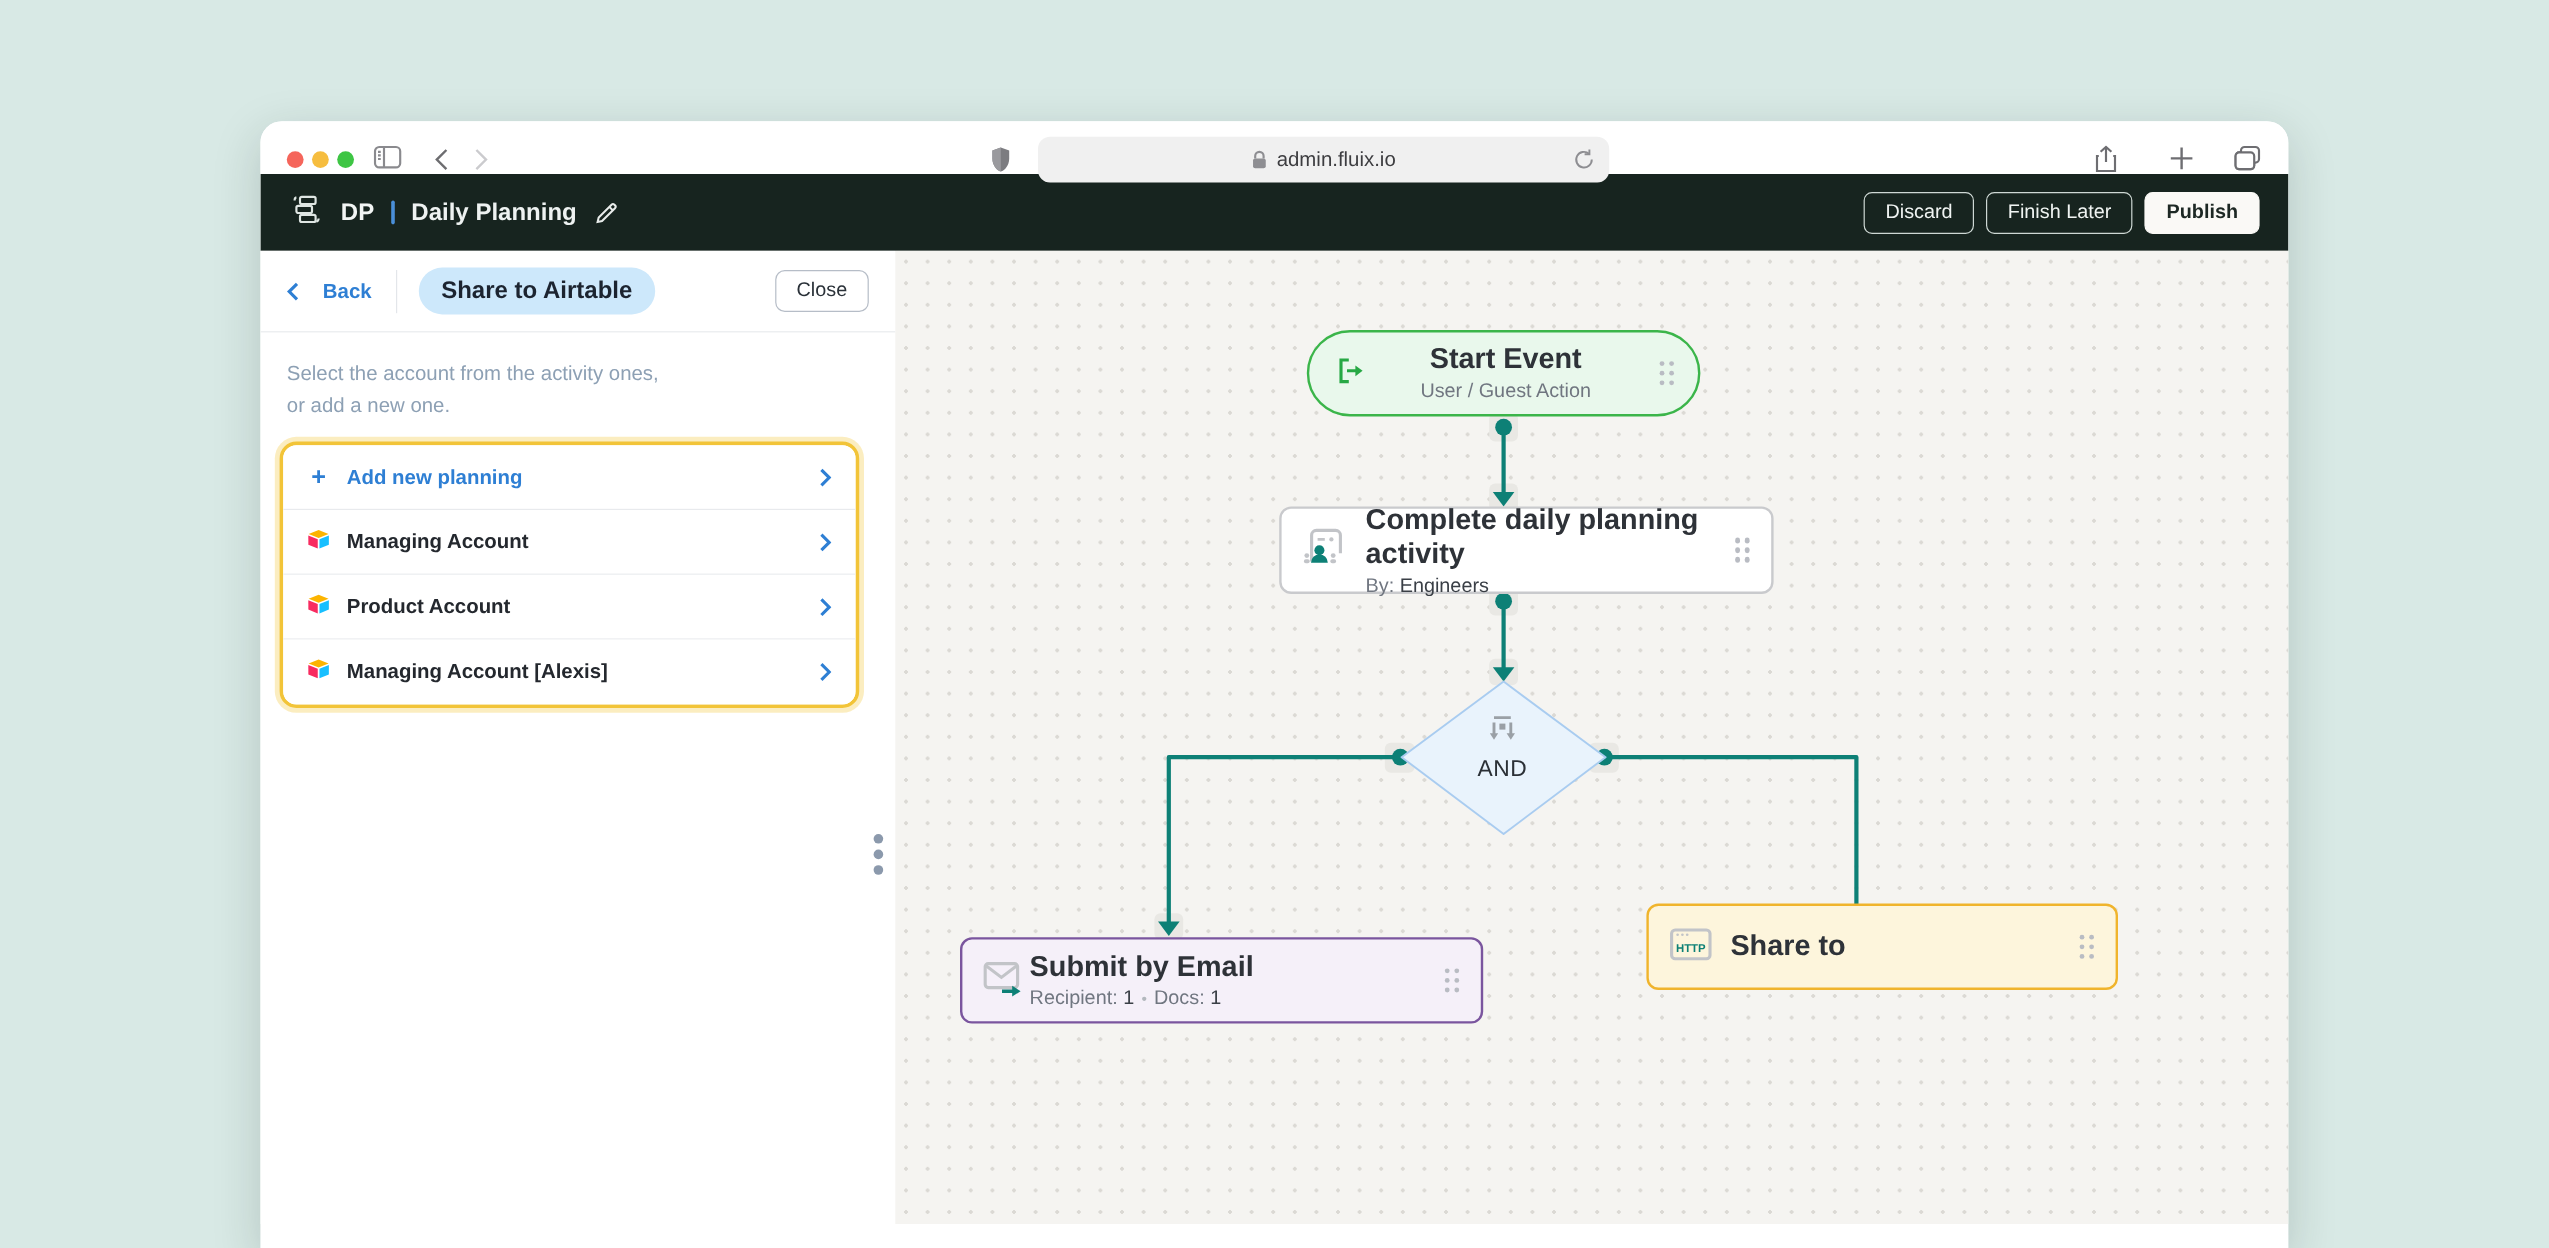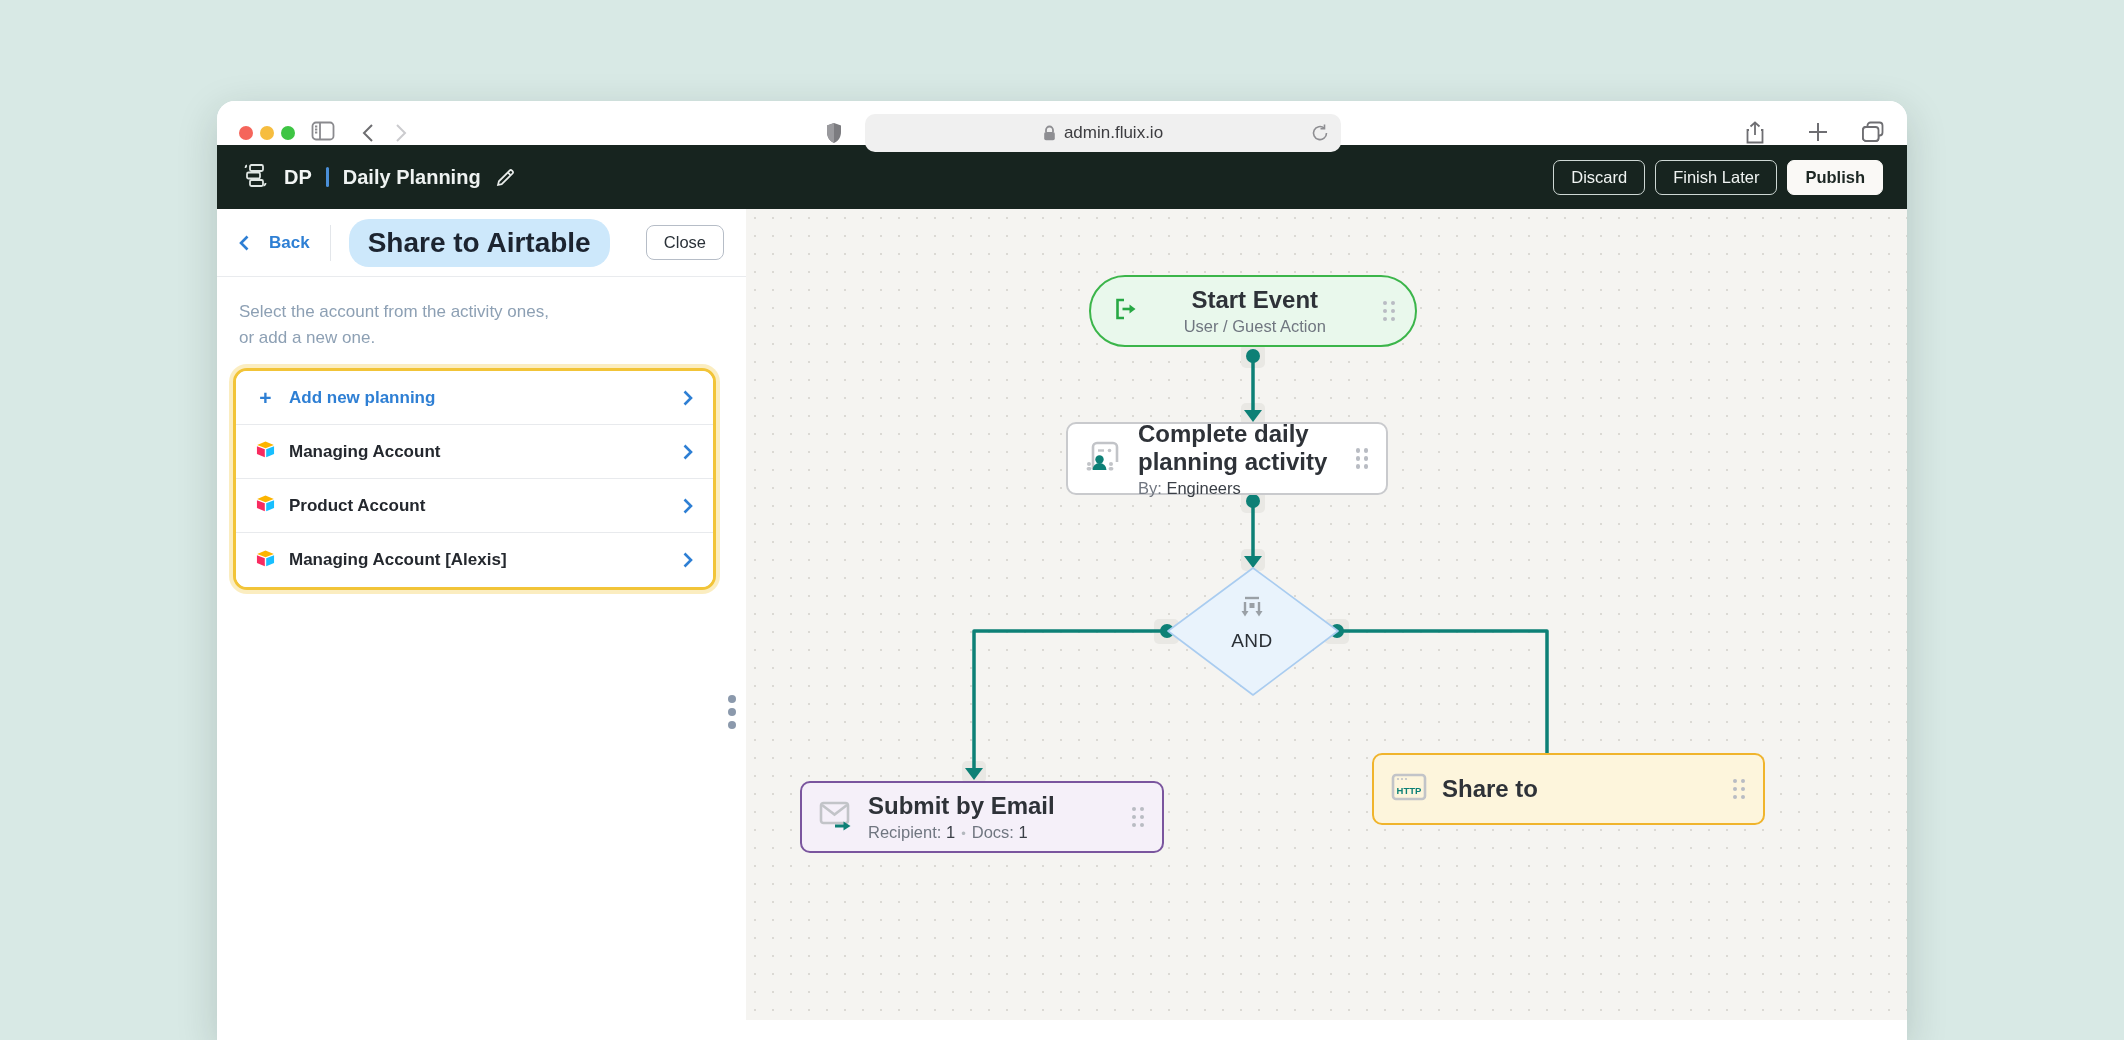--- a/index.html
+++ b/index.html
@@ -36,21 +36,21 @@
   
   .content { display:flex; height:811px; position:relative; }
 
   
   .panel { width:529px; background:#fff; position:relative; z-index:2; }
   .panel-header { height:68px; display:flex; align-items:center; padding:0 22px;
                   border-bottom:1px solid #e9ebee; }
   .back-link { display:flex; align-items:center; gap:20px; color:#2e7fd4; font-size:17px;
                font-weight:700; cursor:pointer; }
   .ph-divider { width:1px; height:36px; background:#e3e6ea; margin:0 18px 0 20px; }
-  .panel-title { background:#cde8fb; border-radius:20px; padding:8px 19px; font-size:28px;
+  .panel-title { background:#cde8fb; border-radius:20px; padding:8px 19px; font-size:20px;
                  font-weight:600; color:#1c2430; }
   .close-btn { margin-left:auto; background:#fff; border:1.5px solid #b6bdc7; border-radius:8px;
                padding:7px 17px; font-size:16.5px; color:#2a3138; font-family:"Liberation Sans",sans-serif;
                cursor:pointer; }
   .panel-desc { margin:22px 22px 18px 22px; color:#8da0b4; font-size:17px; line-height:1.5; }
   .account-list { margin:8px 0 0 16px; width:483px; background:#fff; border:3px solid #f2c438;
                   border-radius:14px; box-shadow:0 0 0 4px rgba(244,198,58,.32); overflow:hidden; }
   .account-row { height:54px; display:flex; align-items:center; padding:0 20px; cursor:pointer;
                  border-bottom:1px solid #e8eaed; background:#fff; }
   .account-row:last-child { border-bottom:none; }
@@ -74,23 +74,23 @@
   .node .title { font-size:24px; font-weight:600; color:#2e3238; }
   .node .subtitle { font-size:16.5px; color:#707680; margin-top:3px; }
   .node .subtitle b { color:#3a3f46; font-weight:400; }
   .handle { display:grid; grid-template-columns:4.5px 4.5px; grid-auto-rows:4.5px; gap:3.5px;
             margin-left:12px; cursor:grab; }
   .handle i { width:4.5px; height:4.5px; border-radius:50%; background:#b9bcc3; display:block; }
 
   .node-start { left:343px; top:66px; width:328px; height:72px; border-radius:36px;
                 background:#e9f8ec; border-color:#3bb54a; padding:0 20px 0 22px; }
   .node-start .txt { text-align:center; }
-  .node-activity { left:320px; top:213px; width:322px; height:73px; padding:0 18px 0 16px; gap:14px; }
-  .node-email { left:54px; top:572px; width:364px; height:72px; background:#f5f0f9;
-                border-color:#7a559e; padding:0 18px 0 16px; gap:14px; }
+  .node-activity { left:320px; top:213px; width:412px; height:73px; padding:0 18px 0 16px; gap:14px; }
+  .node-email { left:54px; top:572px; width:436px; height:72px; background:#f5f0f9;
+                border-color:#7a559e; padding:0 18px 0 16px; gap:4px; }
   .node-share { left:626px; top:544px; width:393px; height:72px; background:#fdf5dc;
                 border-color:#f0b42c; padding:0 18px 0 16px; gap:14px; }
   .dotsep { color:#b3b8be; font-size:13px; margin:0 6px; }
 
   .gateway-label { position:absolute; left:446px; top:385px; width:120px; text-align:center;
                    cursor:grab; }
   .gateway-label .and { font-size:19px; color:#2b3036; margin-top:4px; letter-spacing:.5px; }
 </style>
 </head>
 <body>

